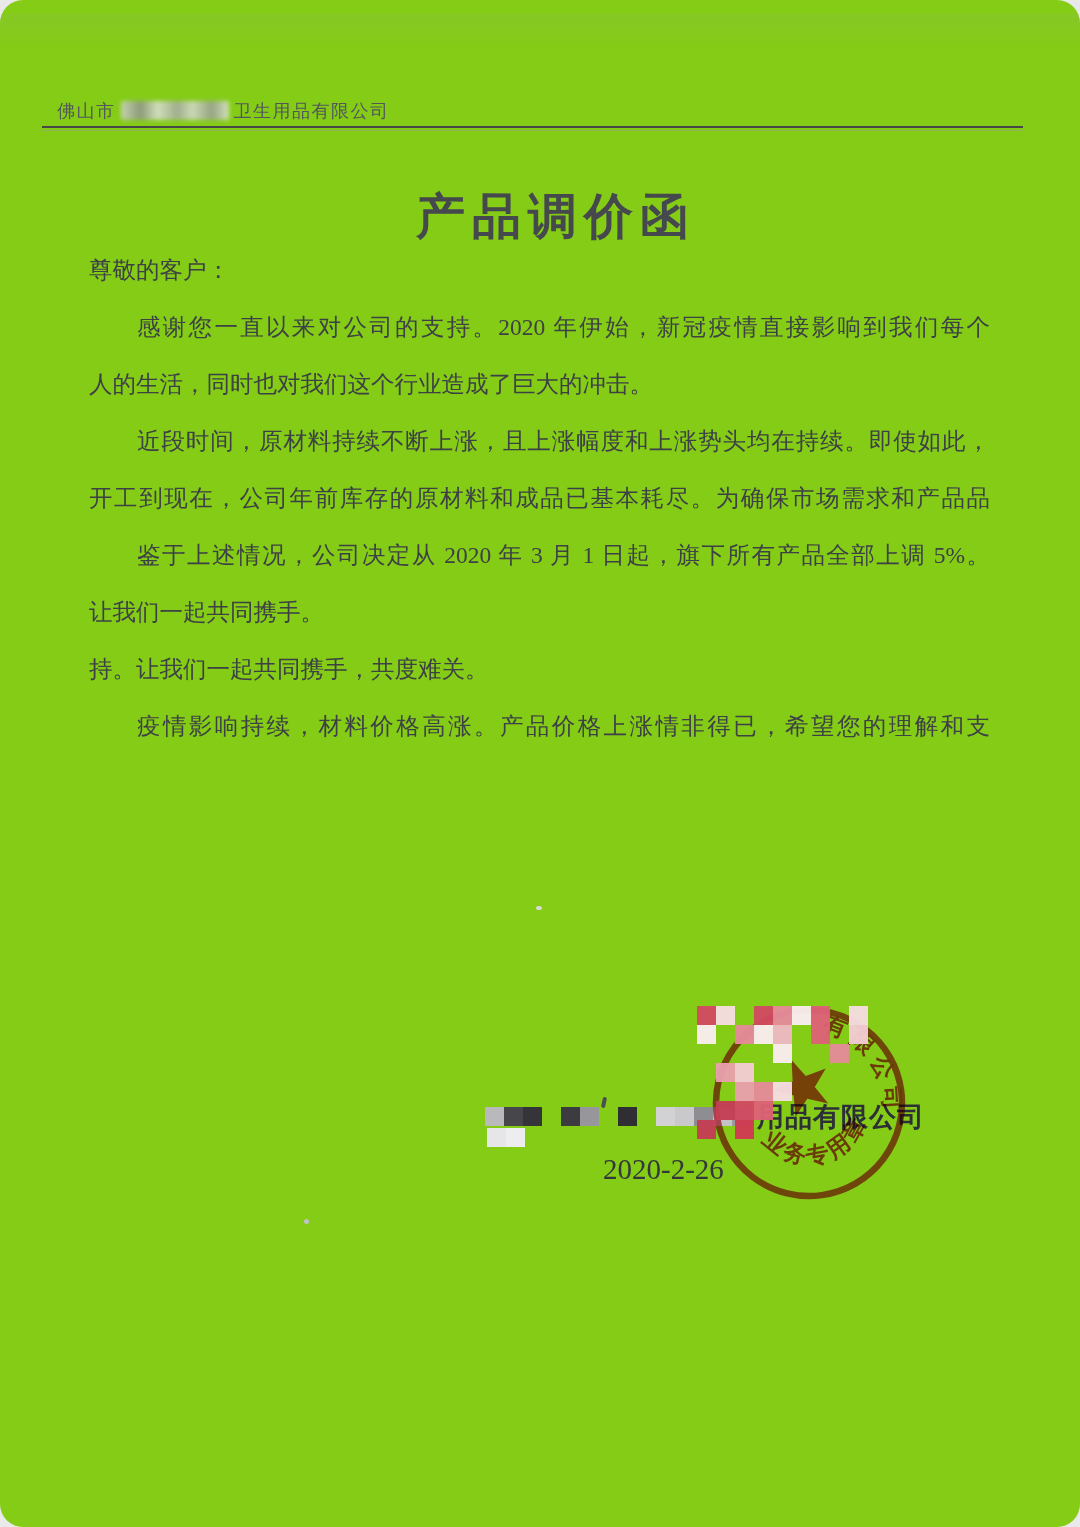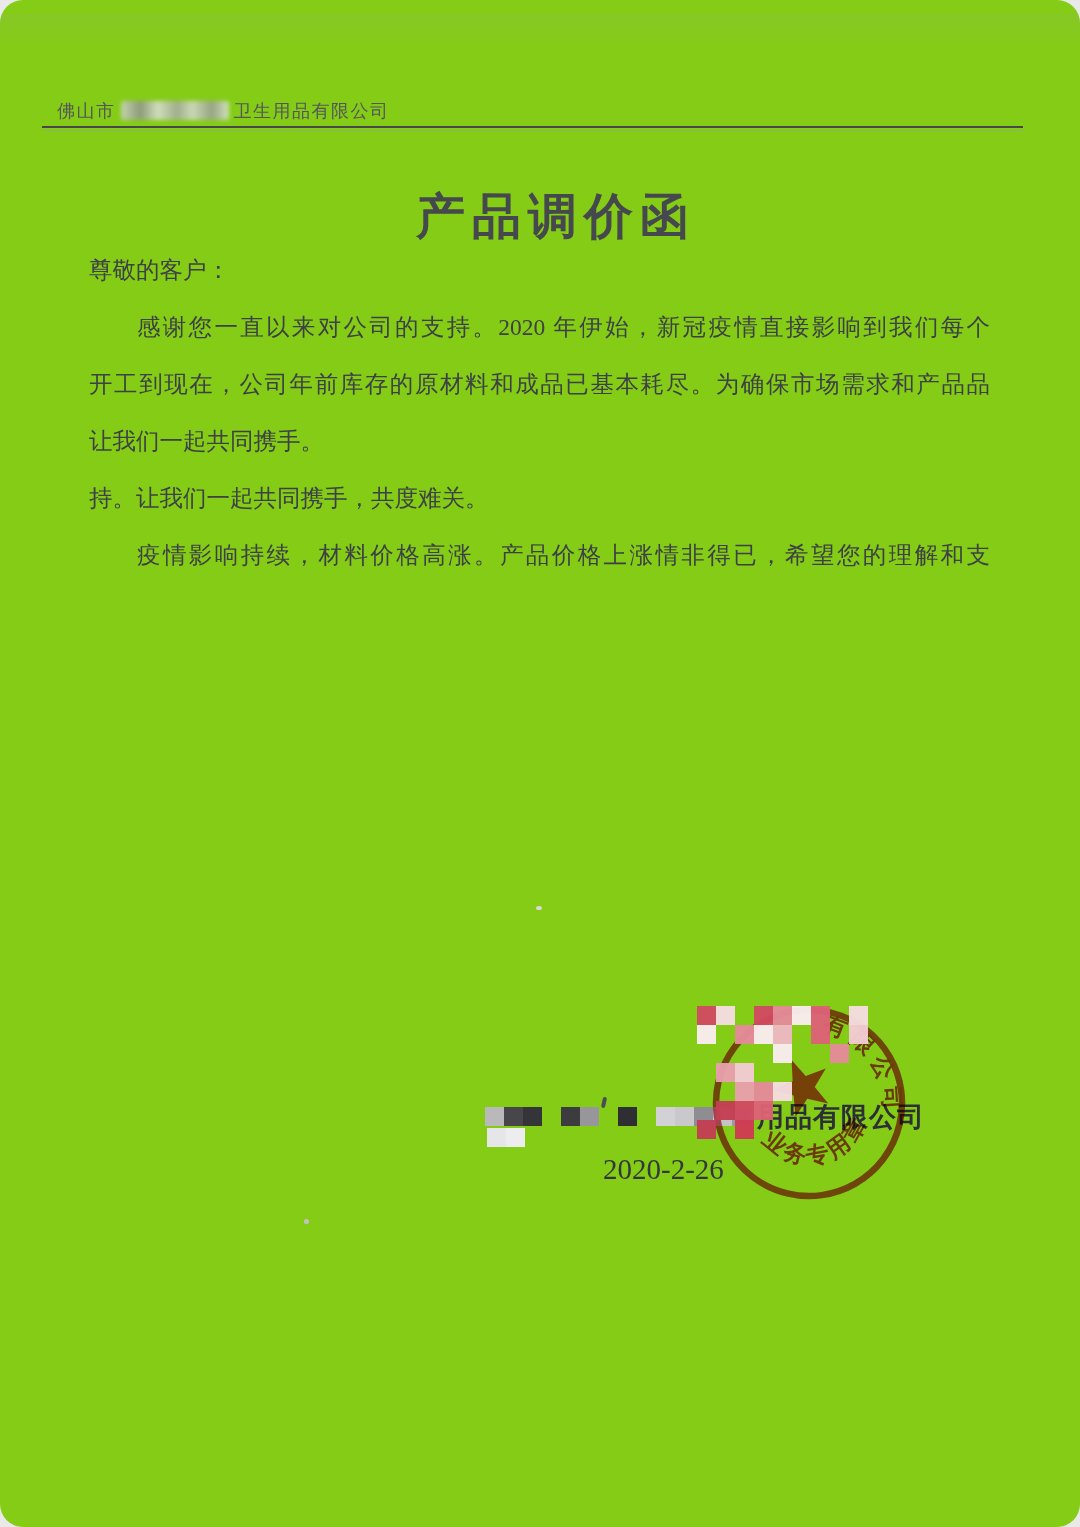--- a/index.html
+++ b/index.html
@@ -56,21 +56,24 @@
   <div class="hdr">
     <span>佛山市</span><span class="blur"></span><span>卫生用品有限公司</span>
   </div>
   <div class="rule"></div>
 
   <div class="title">产品调价函</div>
 
   <div class="body-text">
       <div class="line last">尊敬的客户：</div>
       <div class="line ind">感谢您一直以来对公司的支持。2020 年伊始，新冠疫情直接影响到我们每个</div>
+      <div class="line last">人的生活，同时也对我们这个行业造成了巨大的冲击。</div>
+      <div class="line ind">近段时间，原材料持续不断上涨，且上涨幅度和上涨势头均在持续。即使如此，</div>
       <div class="line">开工到现在，公司年前库存的原材料和成品已基本耗尽。为确保市场需求和产品品</div>
+      <div class="line ind">鉴于上述情况，公司决定从 2020 年 3 月 1 日起，旗下所有产品全部上调 5%。</div>
       <div class="line last">让我们一起共同携手。</div>
       <div class="line last">持。让我们一起共同携手，共度难关。</div>
       <div class="line ind">疫情影响持续，材料价格高涨。产品价格上涨情非得已，希望您的理解和支</div>
     </div>
 
   <div class="mosaic-row r1"><span class="mcell" style="background: rgb(185, 185, 188);"></span><span class="mcell" style="background: rgb(71, 71, 75);"></span><span class="mcell" style="background: rgb(53, 53, 57);"></span><span class="mcell" style="background: transparent;"></span><span class="mcell" style="background: rgb(60, 60, 64);"></span><span class="mcell" style="background: rgb(151, 151, 155);"></span><span class="mcell" style="background: transparent;"></span><span class="mcell" style="background: rgb(47, 47, 51);"></span><span class="mcell" style="background: transparent;"></span><span class="mcell" style="background: rgb(210, 210, 213);"></span><span class="mcell" style="background: rgb(201, 201, 204);"></span><span class="mcell" style="background: rgb(142, 142, 146);"></span><span class="mcell" style="background: rgb(196, 196, 199);"></span><span class="mcell" style="background: rgb(154, 154, 158);"></span></div>
   <div class="mosaic-row r2"><span class="mcell" style="background: rgb(230, 230, 232);"></span><span class="mcell" style="background: rgb(237, 237, 239);"></span></div>
   <div class="sig-name">用品有限公司</div>
   <div class="sig-date">2020-2-26</div>
   <div class="speck1"></div>

